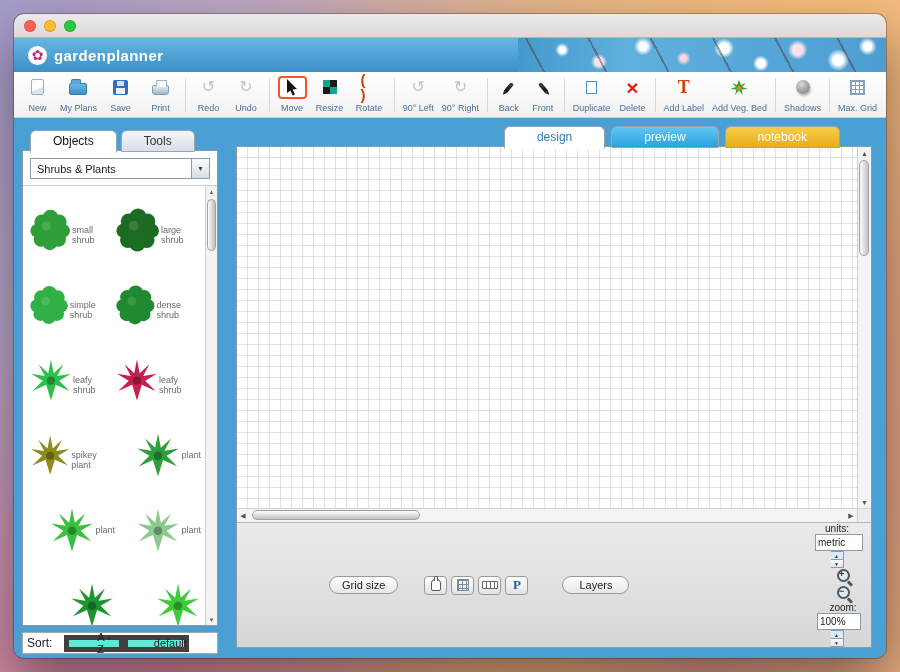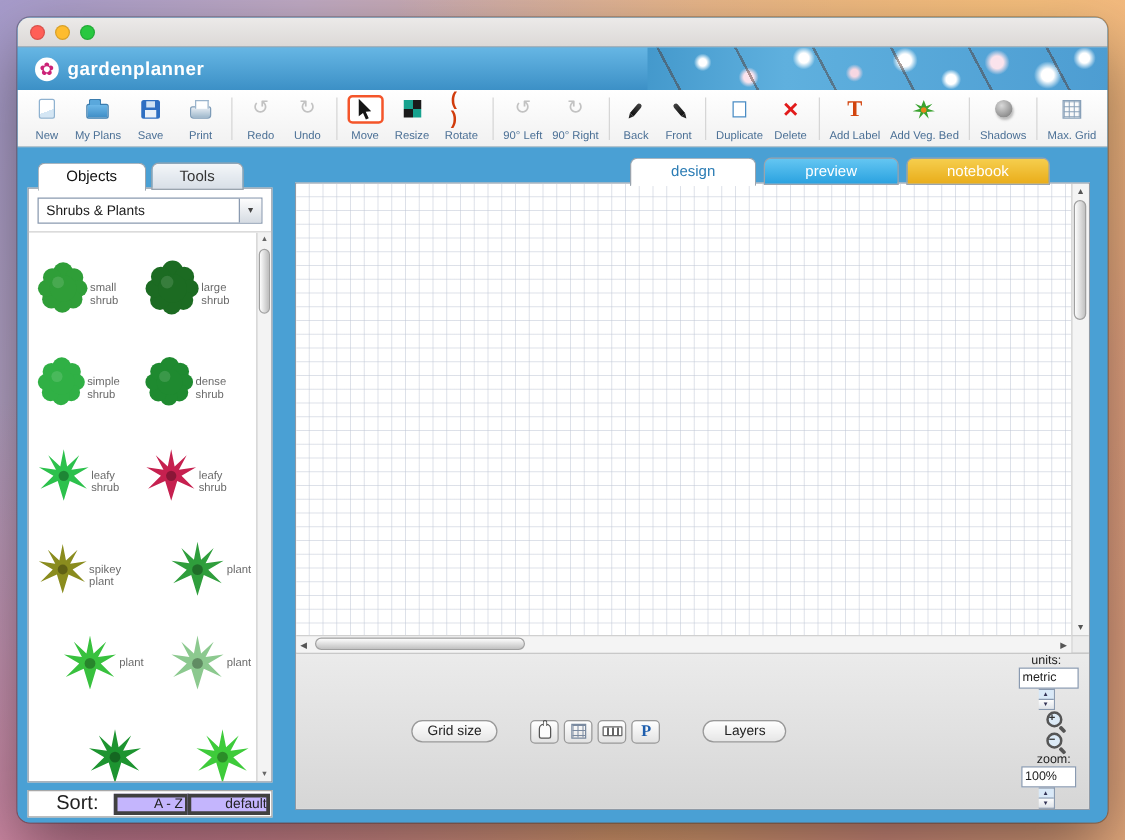--- a/index.html
+++ b/index.html
@@ -134,22 +134,22 @@
   .side-scroll{ position:absolute; right:0; top:0; bottom:0; width:12px;
     background:#f3f3f3; border-left:1px solid #cfcfcf; }
   .side-scroll .arr{ position:absolute; left:0; width:11px; height:11px; display:flex;
     align-items:center; justify-content:center; color:#666; }
   .side-scroll .arr.up{ top:0; } .side-scroll .arr.up::before{ content:"▲"; font-size:6px; }
   .side-scroll .arr.down{ bottom:0; } .side-scroll .arr.down::before{ content:"▼"; font-size:6px; }
   .side-thumb{ position:absolute; left:1px; top:13px; width:9px; height:52px;
     background:linear-gradient(90deg,#fdfdfd,#bdbdbd); border:1px solid #a0a0a0; border-radius:5px; }
   .sort-bar{ position:absolute; left:8px; top:514px; width:196px; height:22px;
     background:#fff; border:1px solid #a8a8a8; display:flex; align-items:center; z-index:2; }
-  .sort-label{ font-size:16px; color:#222; margin-left:22px; }
-  .sort-btn{ height:17px; border:3px solid #404040; background:#c4b5fd; font-size:11px;
+  .sort-label{ font-size:12px; color:#222; margin-left:4px; }
+  .sort-btn{ height:17px; border:5px solid #404040; background:#5eead4; font-size:11px;
     color:#222; display:flex; align-items:center; justify-content:center;padding-left:28px; }
   .sort-az{ width:60px; margin-left:12px; }
   .sort-default{ width:66px; margin-left:-1px; }
 
   
   .canvas-tabs{ position:absolute; top:8px; right:46px; display:flex; gap:6px; z-index:3; }
   .ctab{ padding:3px 32px; font-size:12px; border:1px solid #9aa4ae; border-radius:6px 6px 0 0; }
   .ctab.design{ background:#fff; color:#2b7cb4; border-bottom:1px solid #fff; margin-bottom:-1px; }
   .ctab.preview{ background:linear-gradient(var(--tab-preview-1,#64c6f2),var(--tab-preview-2,#2aa2e0)); color:#fff; }
   .ctab.notebook{ background:linear-gradient(var(--tab-notebook-1,#f6ce4e),var(--tab-notebook-2,#e9ad1a)); color:#fff; }

